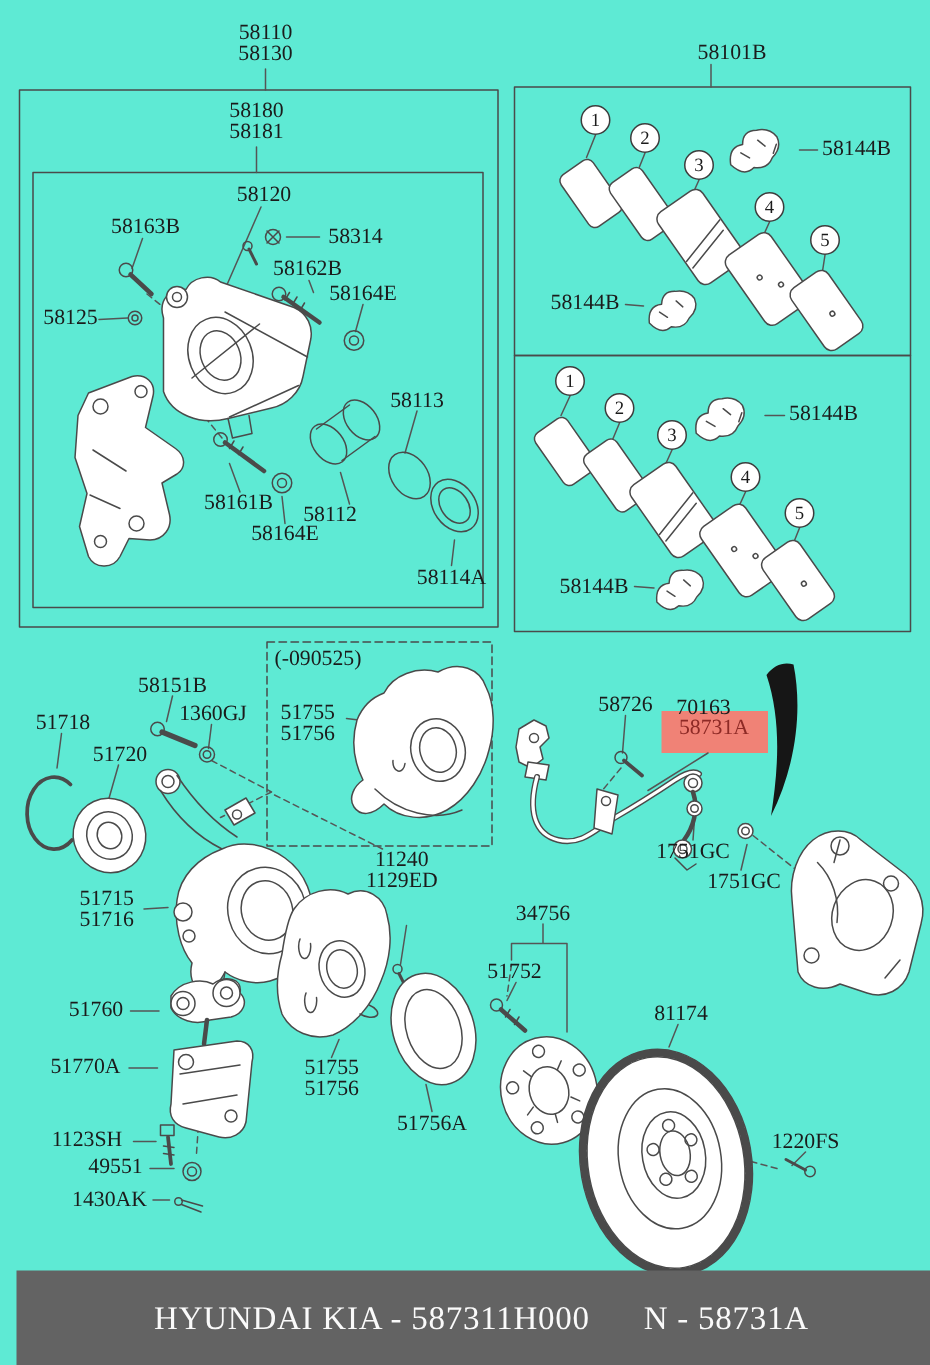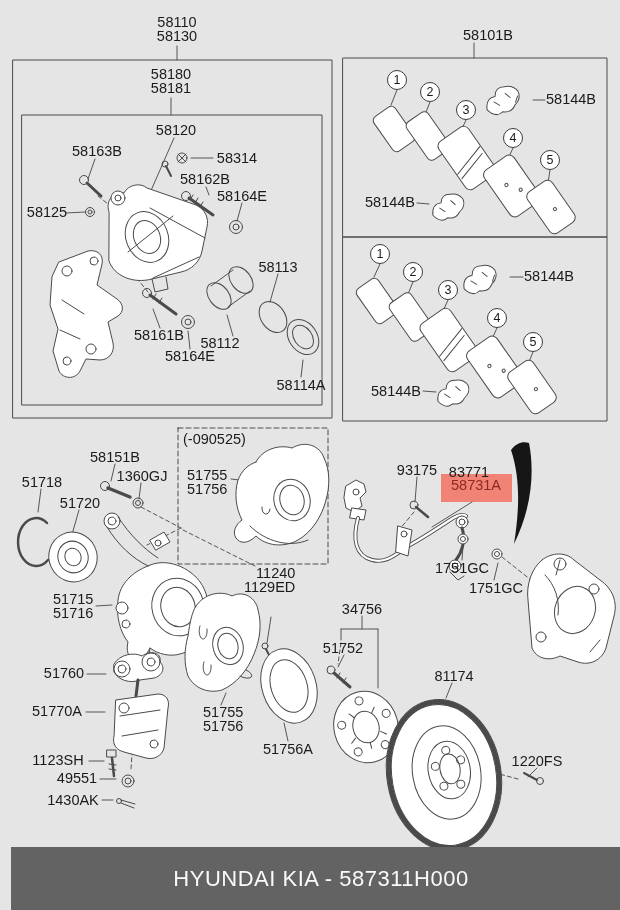--- a/index.html
+++ b/index.html
@@ -1,22 +1,22 @@
 <!DOCTYPE html>
 <html><head>
 <meta charset="utf-8">
 <style>
   html,body{margin:0;padding:0;background:#fff;}
-  .canvas{position:relative;width:620px;height:910px;background:#e5e5e5;overflow:hidden;
-          font-family:Liberation Sans, sans-serif;}
+  .canvas{position:relative;width:620px;height:910px;background:#5eead4;overflow:hidden;
+          font-family:Liberation Serif, serif;}
   svg.art{position:absolute;left:0;top:0;}
   .lbl{position:absolute;transform:translateX(-50%);font-size:14.5px;color:#1b1b1b;
        line-height:13.5px;text-align:center;white-space:nowrap;}
   .lbl-l{position:absolute;font-size:14.5px;color:#1b1b1b;line-height:13.5px;
-         text-align:right;white-space:nowrap;}
+         text-align:center;white-space:nowrap;}
   .lbl span,.lbl-l span{display:block;}
   .num{position:absolute;width:20px;height:20px;border:1.3px solid #3c3c3c;border-radius:50%;
        font-size:12.5px;display:flex;align-items:center;justify-content:center;color:#1b1b1b;
        background:#fff;box-sizing:border-box;}
   .hl{position:absolute;left:441px;top:474px;width:71px;height:28px;background:#f08276;}
   .red{color:#8e2a26;}
   .footer{position:absolute;left:11px;top:847px;width:620px;height:63px;background:#636363;
           color:#fafafa;display:flex;align-items:center;justify-content:center;gap:36px;
           font-size:22px;letter-spacing:0.5px;}
 </style>
@@ -367,22 +367,22 @@
   <div class="lbl" style="left:80px;top:497px">51720</div>
   <div class="lbl-l" style="left:53px;top:593px">
     <span>51715</span>
       <span>51716</span>
   </div>
   <div class="lbl-l" style="left:244px;top:567px">
     <span>11240</span>
       <span>1129ED</span>
   </div>
 
-  <div class="lbl" style="left:417px;top:464px">93175</div>
-  <div class="lbl" style="left:469px;top:466px">83771</div>
+  <div class="lbl" style="left:417px;top:464px">58726</div>
+  <div class="lbl" style="left:469px;top:466px">70163</div>
   <div class="lbl red" style="left:476px;top:479px">58731A</div>
   <div class="lbl" style="left:462px;top:562px">1751GC</div>
   <div class="lbl" style="left:496px;top:582px">1751GC</div>
 
   <div class="lbl" style="left:362px;top:603px">34756</div>
   <div class="lbl" style="left:343px;top:642px">51752</div>
   <div class="lbl-l" style="left:203px;top:706px">
     <span>51755</span>
       <span>51756</span>
   </div>
@@ -392,15 +392,16 @@
   <div class="lbl" style="left:57px;top:705px">51770A</div>
   <div class="lbl" style="left:58px;top:754px">1123SH</div>
   <div class="lbl" style="left:77px;top:772px">49551</div>
   <div class="lbl" style="left:73px;top:794px">1430AK</div>
 
   <div class="lbl" style="left:454px;top:670px">81174</div>
   <div class="lbl" style="left:537px;top:755px">1220FS</div>
 
   <div class="footer">
     <span>HYUNDAI  KIA - 587311H000</span>
+    <span>N - 58731A</span>
   </div>
 
 </div>
 
 </body></html>

